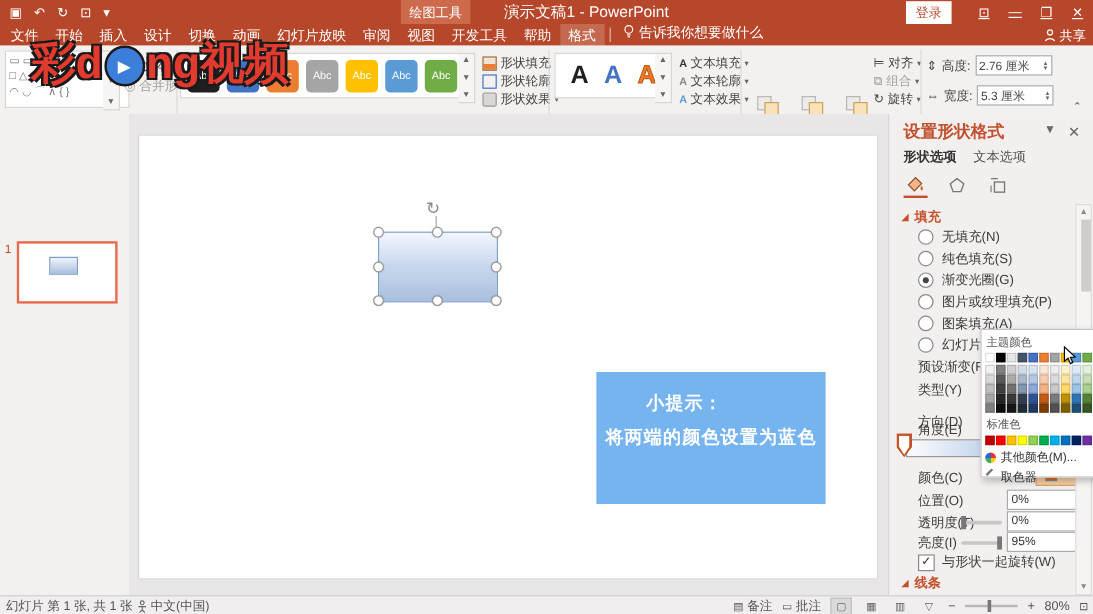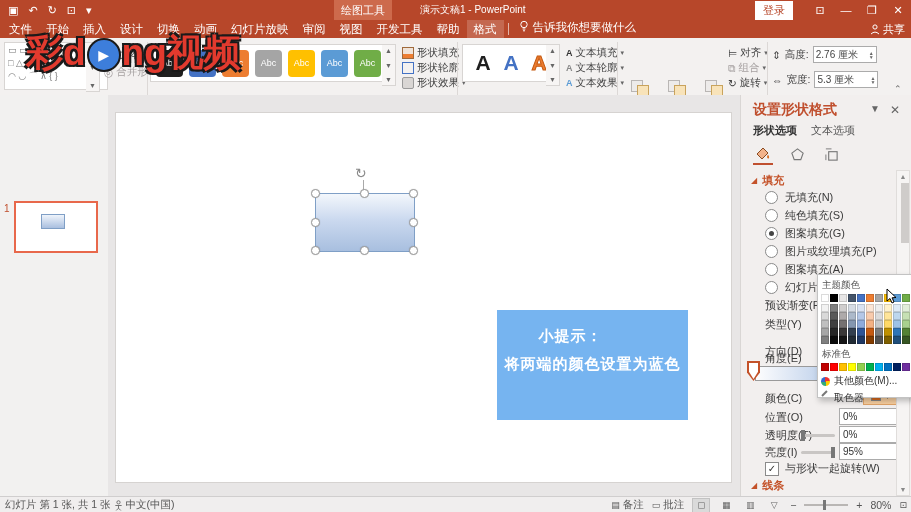--- a/index.html
+++ b/index.html
@@ -6,22 +6,22 @@
     font-family:"Liberation Sans","DejaVu Sans",sans-serif;}
   #root{position:relative;width:911px;height:512px;background:#E8E6E6;font-size:11px;color:#444;}
 
   
   .titlebar{position:absolute;left:0;top:0;width:911px;height:20px;background:#B7472A;color:#fff;
     display:flex;align-items:center;font-size:11px;}
   .qat{display:flex;align-items:center;gap:10px;padding-left:8px;}
   .qat span{font-size:11px;cursor:default;}
   .ctx-tab{position:absolute;left:334px;top:0;width:58px;height:20px;background:#CD6A4C;
     display:flex;align-items:center;justify-content:center;font-size:11px;}
-  .doc-title{position:absolute;left:420px;top:0;height:20px;display:flex;align-items:center;font-size:10px;}
-  .win-ctrl{position:absolute;right:0;top:0;height:20px;display:flex;align-items:center;}
+  .doc-title{position:absolute;left:420px;top:0;height:20px;display:flex;align-items:center;font-size:13px;}
+  .win-ctrl{position:absolute;right:0;top:0;height:20px;display:flex;align-items:center;text-decoration:underline;}
   .login-btn{background:#fff;color:#B7472A;padding:2px 8px;font-size:11px;margin-right:14px;}
   .win-ctrl .wbtn{width:26px;text-align:center;font-size:11px;}
 
   
   .menubar{position:absolute;left:0;top:20px;width:911px;height:18px;background:#B7472A;color:#fff;
     display:flex;align-items:stretch;font-size:11.5px;}
   .menu-tabs{display:flex;align-items:stretch;padding-left:2px;}
   .mtab{display:flex;align-items:center;padding:0 7px;cursor:default;}
   .mtab.active{background:rgba(255,255,255,.18);}
   .menu-sep{width:1px;background:rgba(255,255,255,.6);margin:3px 4px;}
@@ -440,21 +440,21 @@
         <label class="radio-row" style="top: 95px;">
           <span class="radio"></span>
           <span>无填充(N)</span>
         </label>
         <label class="radio-row" style="top: 113px;">
           <span class="radio"></span>
           <span>纯色填充(S)</span>
         </label>
         <label class="radio-row" style="top: 131px;">
           <span class="radio checked"></span>
-          <span>图案填充(G)</span>
+          <span>渐变光圈(G)</span>
         </label>
         <label class="radio-row" style="top: 149px;">
           <span class="radio"></span>
           <span>图片或纹理填充(P)</span>
         </label>
         <label class="radio-row" style="top: 167px;">
           <span class="radio"></span>
           <span>图案填充(A)</span>
         </label>
         <label class="radio-row" style="top: 185px;">

